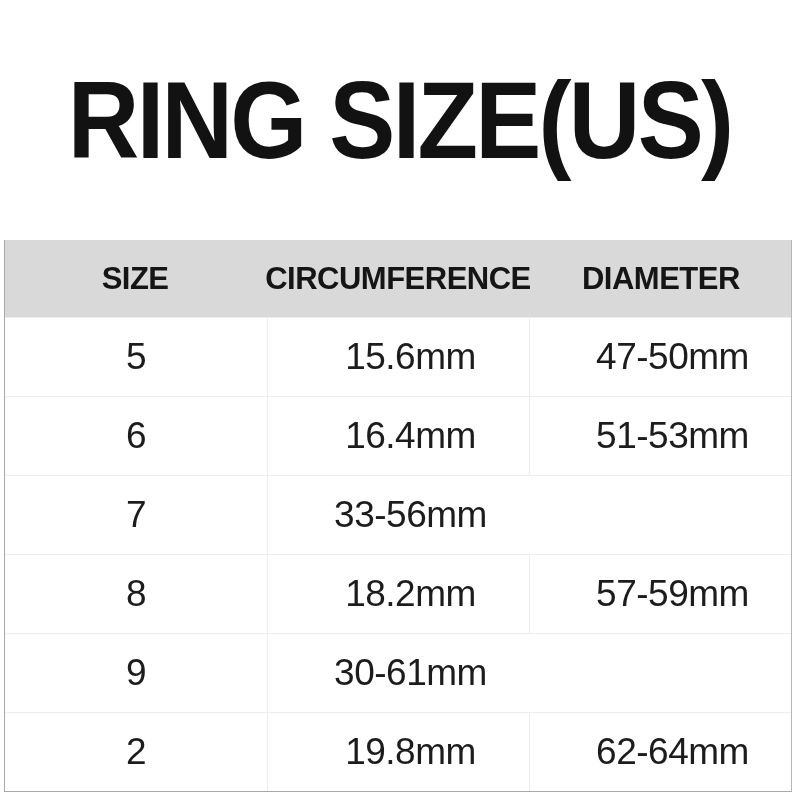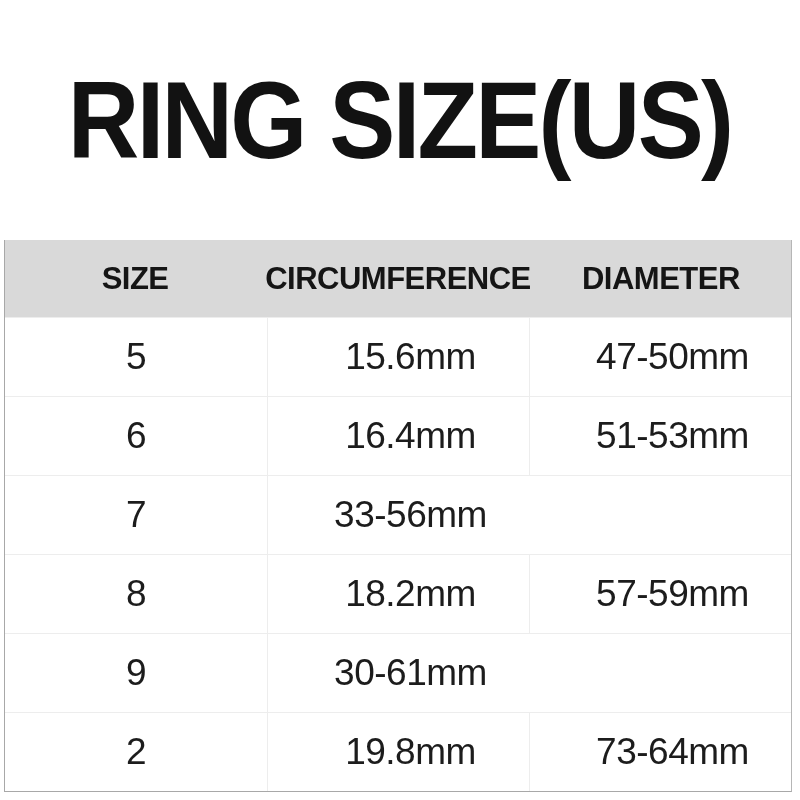--- a/index.html
+++ b/index.html
@@ -118,15 +118,15 @@
   </div>
 
   <div class="tr">
     <div class="td">9</div>
     <div class="td">30-61mm</div>
   </div>
 
   <div class="tr">
     <div class="td">2</div>
     <div class="td">19.8mm</div>
-    <div class="td">73-64mm</div>
+    <div class="td">62-64mm</div>
   </div>
 </div>
 
 </body></html>

